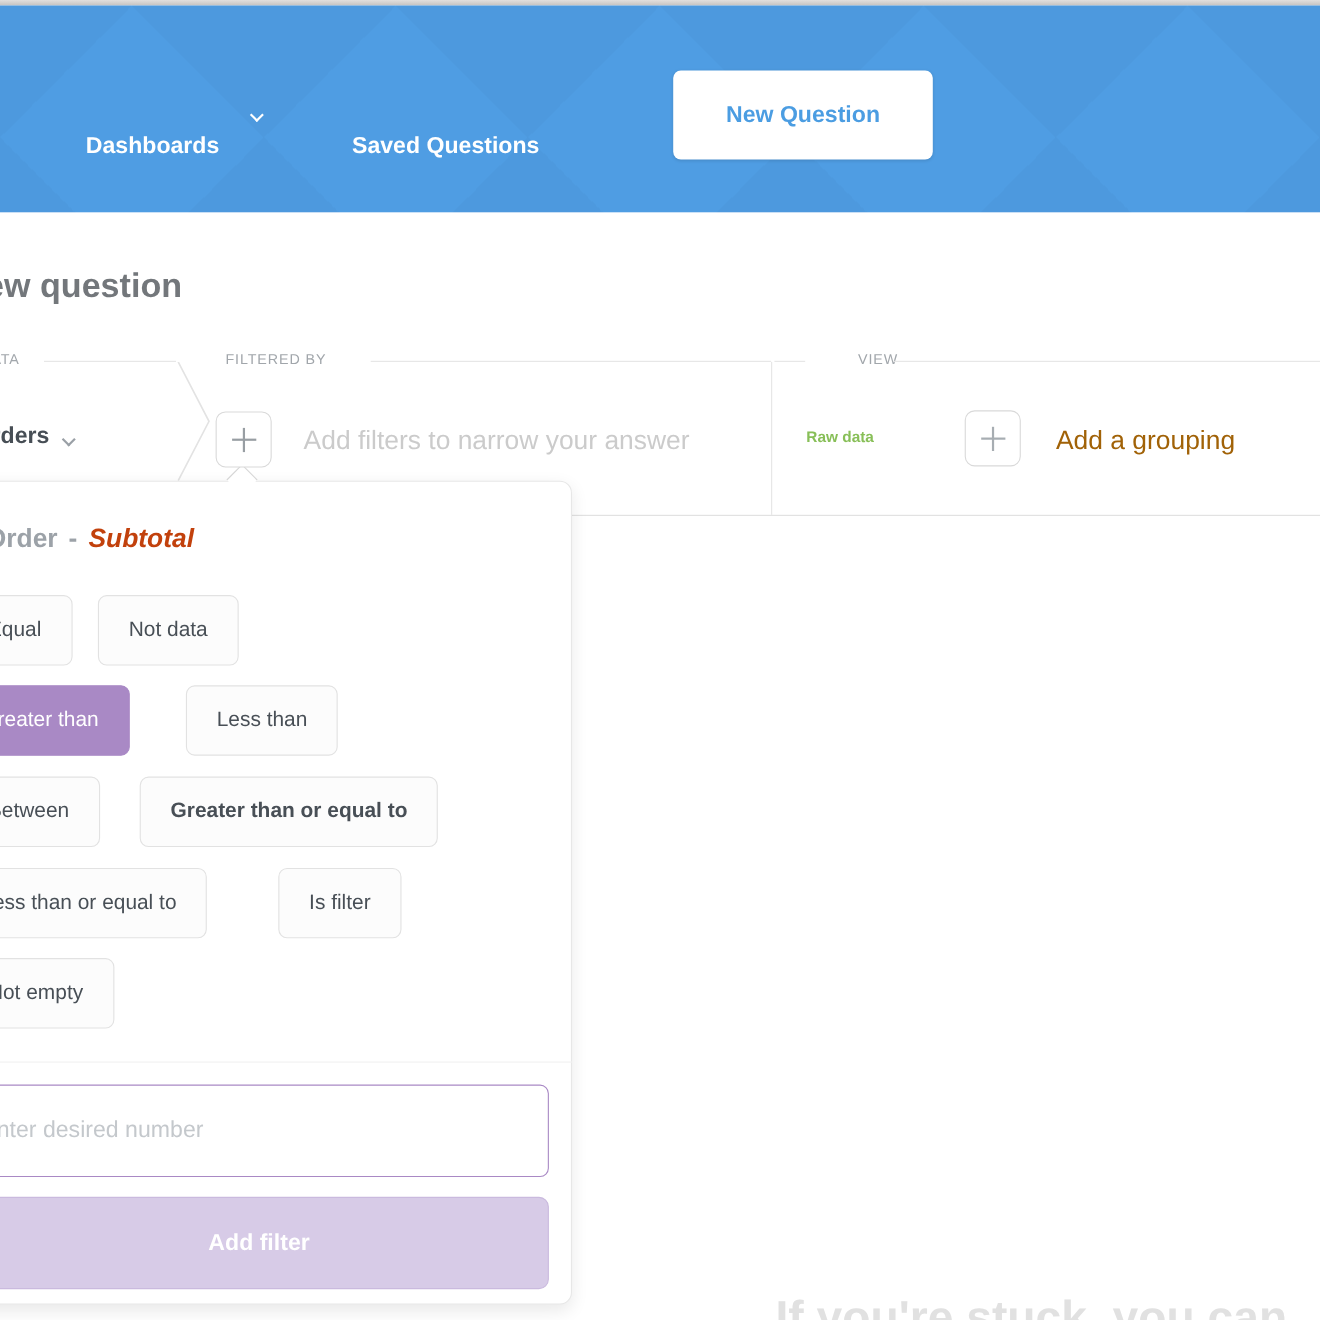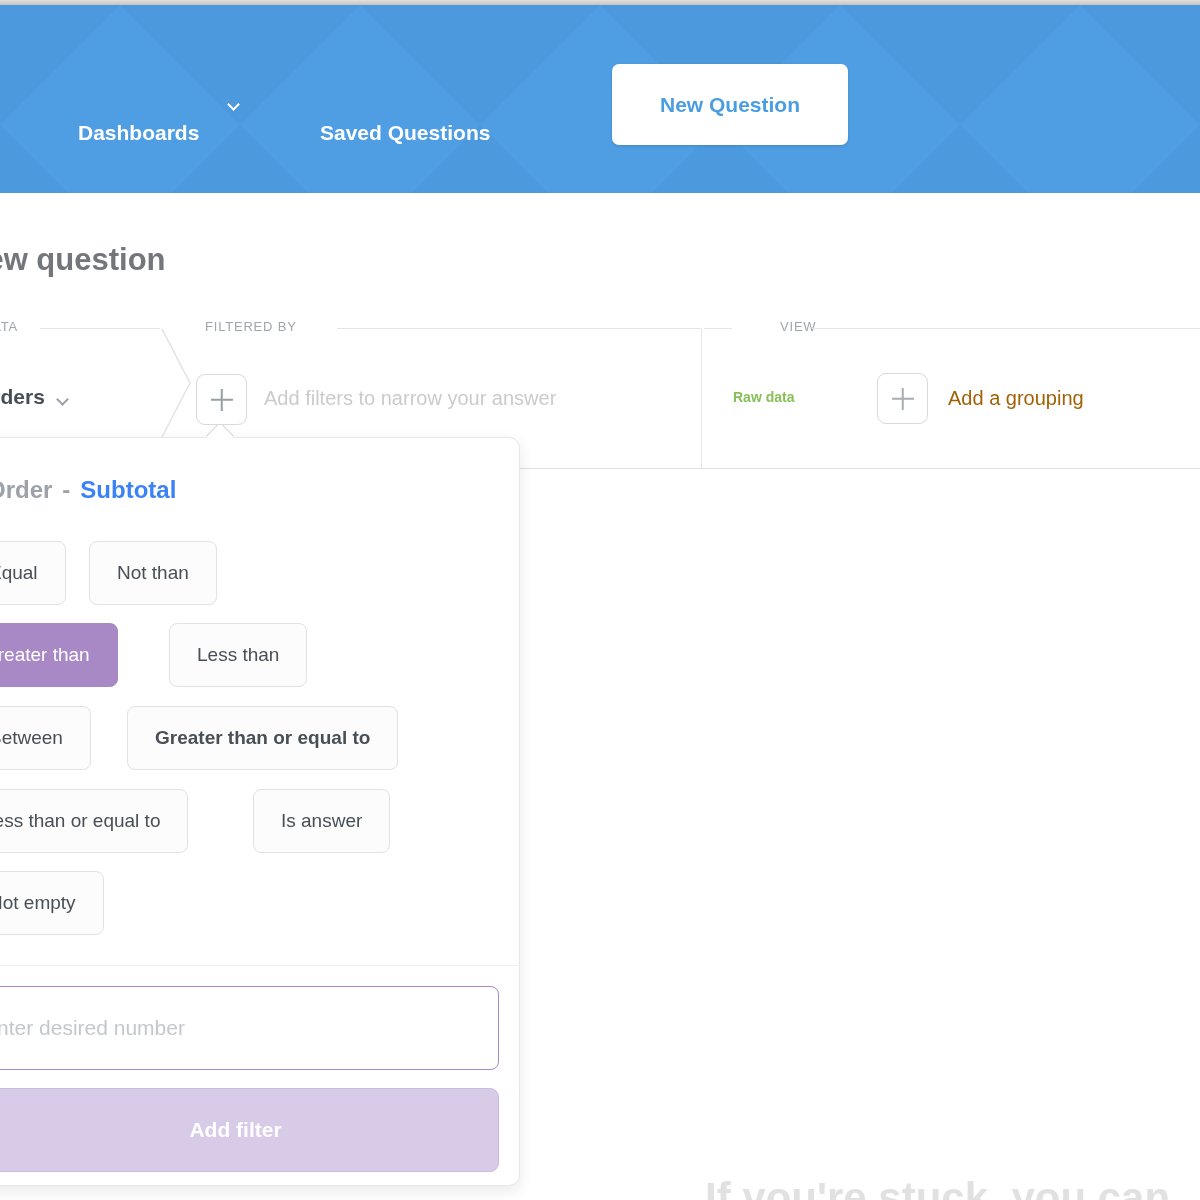--- a/index.html
+++ b/index.html
@@ -31,32 +31,32 @@
   .sec-label { position:absolute; top:319px; font-size:13px; letter-spacing:0.8px; color:#a1a6ab; white-space:nowrap; }
   .hline { position:absolute; height:1px; background:#e5e5e5; }
   .vline { position:absolute; width:1px; background:#e5e5e5; }
   .chevron-divider { position:absolute; left:160px; top:329px; }
   .orders-value { position:absolute; left:-24px; top:385px; font-size:21px; font-weight:700; color:#474e55; white-space:nowrap; cursor:pointer; }
   .field-chev { position:absolute; left:58px; top:395px; width:9px; height:9px; border-right:2px solid #9aa0a6; border-bottom:2px solid #9aa0a6; transform:rotate(45deg); }
   .plus-btn { position:absolute; width:51px; height:51px; background:#fff; border:1.5px solid #d9d9d9; border-radius:9px; cursor:pointer; }
   .plus-btn .bar-h { position:absolute; left:50%; top:50%; width:22px; height:2.5px; transform:translate(-50%,-50%); background:#989ea3; }
   .plus-btn .bar-v { position:absolute; left:50%; top:50%; width:2.5px; height:22px; transform:translate(-50%,-50%); background:#989ea3; }
   .plus-btn.light .bar-h, .plus-btn.light .bar-v { background:#a7adb2; }
-  .ghost-text { position:absolute; font-size:20px; color:#cbcbcb; white-space:nowrap; cursor:pointer; }
+  .ghost-text { position:absolute; font-size:24px; color:#cbcbcb; white-space:nowrap; cursor:pointer;margin-left:12px; }
   .raw-data { position:absolute; left:733px; top:389px; font-size:14px; font-weight:700; color:#88bf58; white-space:nowrap; cursor:pointer; }
 
   
   .notch { position:absolute; left:210px; top:426px; width:20px; height:20px; background:#fff;
     border-top:1px solid #d6d6d6; border-left:1px solid #d6d6d6; transform:rotate(45deg); z-index:6; }
   .popover { position:absolute; left:-54px; top:437px; width:574px; height:749px; background:#fff;
     border:1px solid #e7e7e7; border-radius:11px; box-shadow:0 5px 15px rgba(0,0,0,0.09); z-index:5; }
   .pop-header { position:absolute; left:40px; top:38px; font-size:24px; font-weight:700; white-space:nowrap; }
   .pop-header .tbl { color:#9ca2a8; }
   .pop-header .sep { color:#9ca2a8; margin:0 10px; }
-  .pop-header .fld { color:#3b82f6; }
+  .pop-header .fld { color:#c2410c;font-style:italic; }
   .op { position:absolute; height:64px; display:flex; align-items:center; padding:0 27px;
     background:#fcfcfc; border:1px solid #e2e2e2; border-radius:8px;
     font-size:19px; color:#484f56; white-space:nowrap; cursor:pointer; }
   .op.selected { background:#a989c5; border-color:#a989c5; color:#fff; }
   .pop-divider { position:absolute; left:1px; top:527px; width:572px; height:1px; background:#f1f1f1; }
   .num-input { position:absolute; left:25px; top:548px; width:527px; height:84px;
     border:1.5px solid #a989c5; border-radius:8px; font-family:"Liberation Sans", sans-serif;
     font-size:21px; color:#4a5056; padding-left:10px; outline:none; }
   .num-input::placeholder { color:#c4c8cc; }
   .btn-add-filter { position:absolute; left:25px; top:650px; width:527px; height:84px;
@@ -124,27 +124,27 @@
 
   <div class="watermark">If you're stuck, you can</div>
 
   <div class="notch"></div>
   <div class="popover">
     <div class="pop-header">
       <span class="tbl">Order</span><span class="sep">-</span><span class="fld">Subtotal</span>
     </div>
 
     <div class="op" style="left:14px; top:103px;">Equal</div>
-    <div class="op" style="left:142px; top:103px;">Not than</div>
+    <div class="op" style="left:142px; top:103px;">Not data</div>
     <div class="op selected" style="left:8px; top:185px;">Greater than</div>
     <div class="op" style="left:222px; top:185px;">Less than</div>
     <div class="op" style="left:14px; top:268px;">Between</div>
     <div class="op" style="left:180px; top:268px;font-weight:bold;">Greater than or equal to</div>
     <div class="op" style="left:8px; top:351px;">Less than or equal to</div>
-    <div class="op" style="left:306px; top:351px;">Is answer</div>
+    <div class="op" style="left:306px; top:351px;">Is filter</div>
     <div class="op" style="left:14px; top:433px;">Not empty</div>
 
     <div class="pop-divider"></div>
 
     <input class="num-input" type="text" placeholder="Enter desired number" style="">
 
     <div class="btn-add-filter">
       <span>Add filter</span>
     </div>
   </div>

